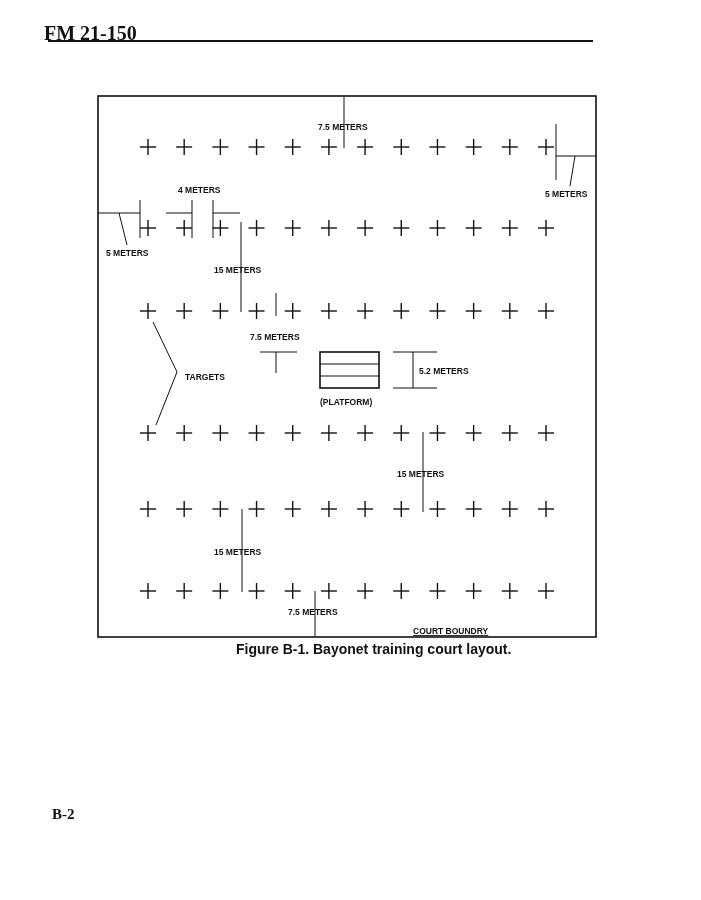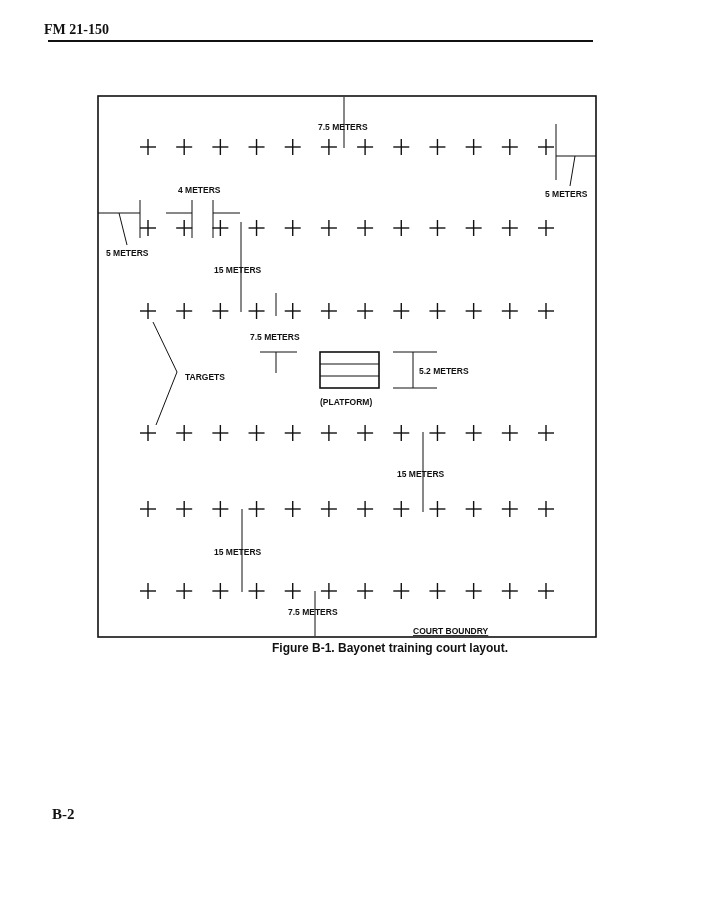--- a/index.html
+++ b/index.html
@@ -1,20 +1,20 @@
 <!DOCTYPE html>
 <html><head>
 <meta charset="utf-8">
 <style>
   html, body { margin:0; padding:0; background:#fff; }
   body { width:701px; height:900px; position:relative; overflow:hidden; font-family:"Liberation Sans", sans-serif; color:#111; }
-  .hdr { position:absolute; left:44px; top:22px; font-family:"Liberation Serif", serif; font-weight:bold; font-size:14px; }
+  .hdr { position:absolute; left:44px; top:22px; font-family:"Liberation Serif", serif; font-weight:bold; font-size:20px; }
   .hdr-rule { position:absolute; left:48px; top:40px; width:545px; height:2px; background:#111; }
   .footer { position:absolute; left:52px; top:806px; font-family:Liberation Serif, serif; font-weight:bold; font-size:15px; }
-  .caption { position:absolute; left:236px; top:641px; font-weight:bold; font-size:12px;margin-left:36px; }
+  .caption { position:absolute; left:236px; top:641px; font-weight:bold; font-size:14px; }
   svg#diagram { position:absolute; left:0; top:0; }
   .lbl { font-family:"Liberation Sans", sans-serif; font-weight:bold; font-size:8.5px; fill:#111; }
 </style>
 </head>
 <body>
 
 <div class="hdr">FM 21-150</div>
 <div class="hdr-rule"></div>
 
 <svg id="diagram" width="701" height="900">

